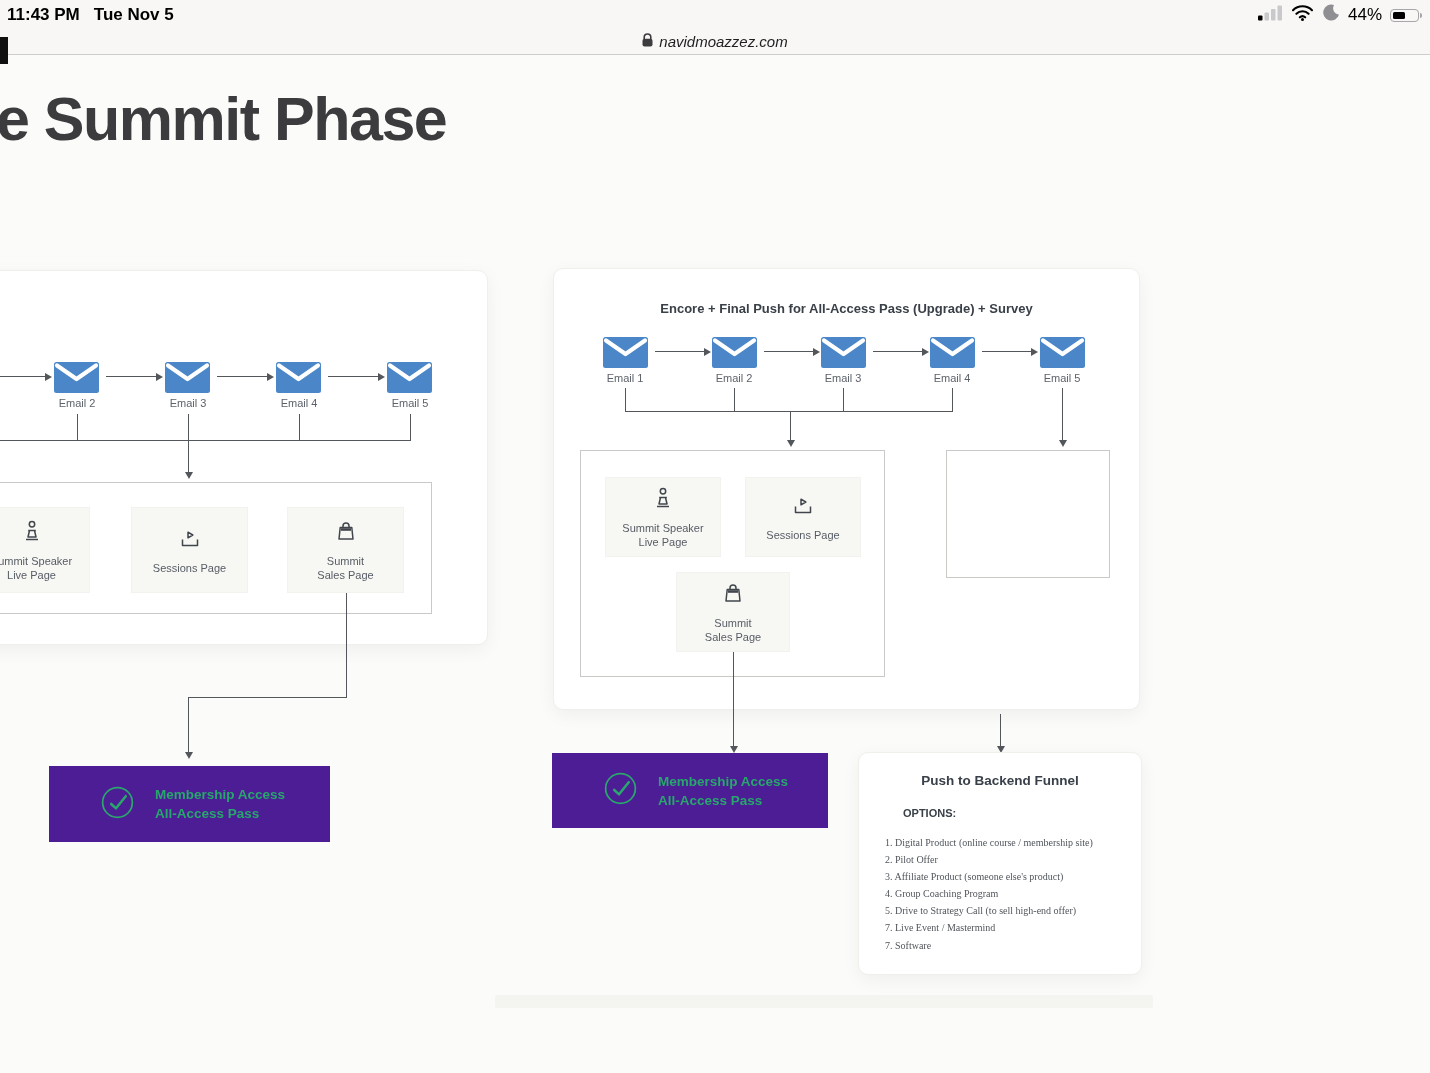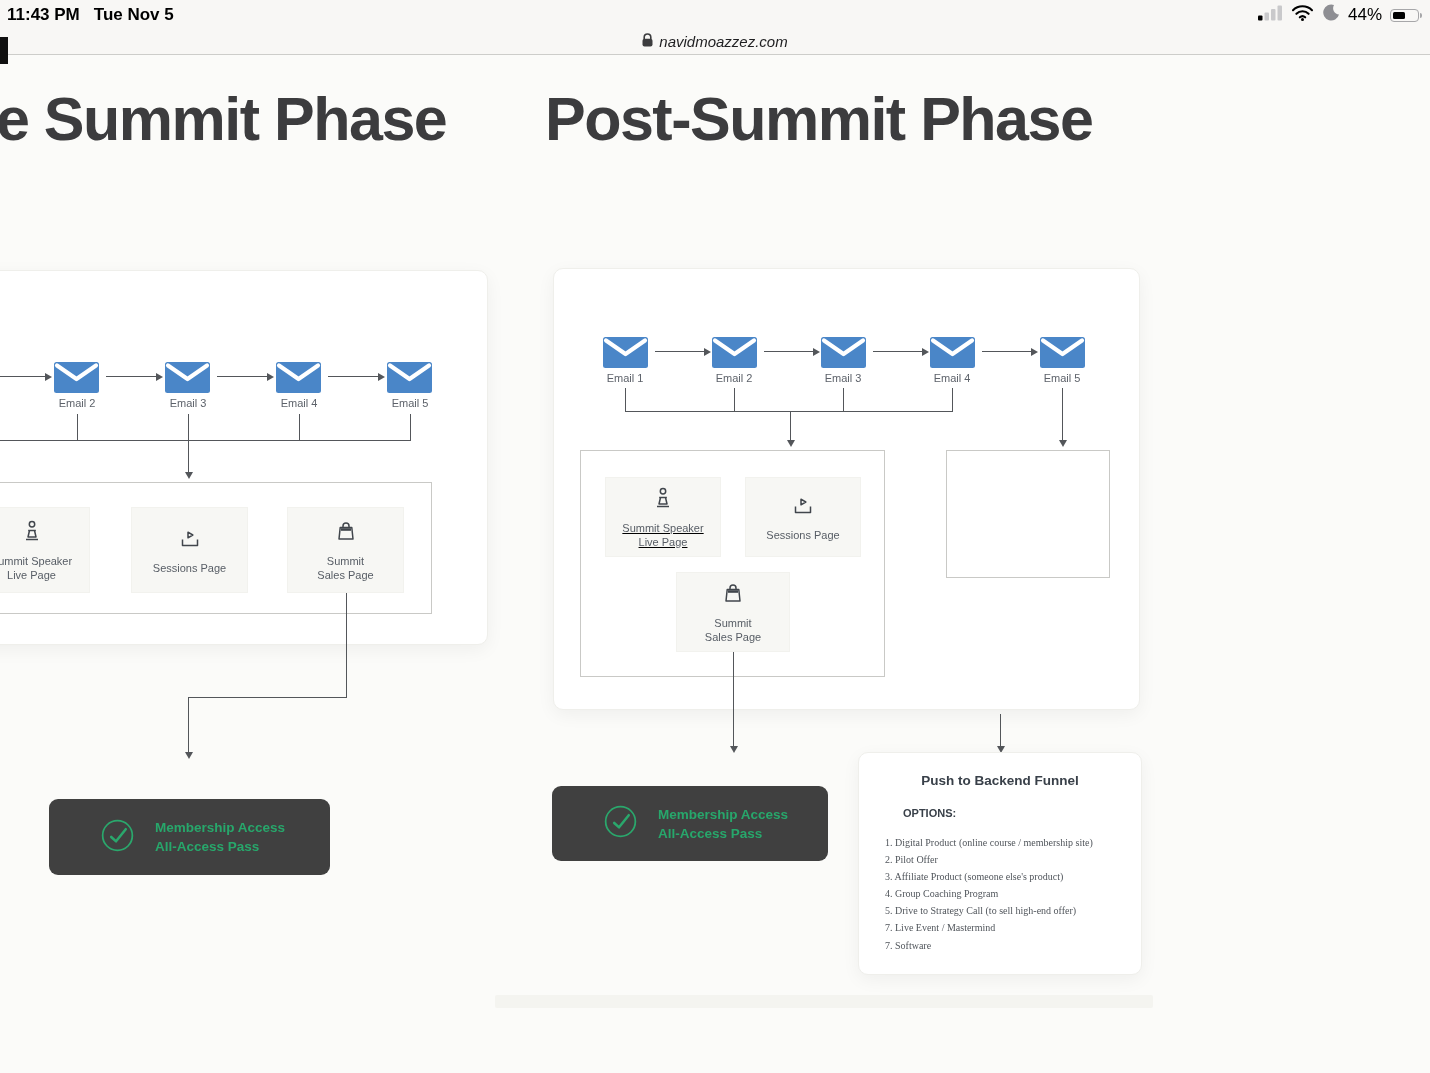--- a/index.html
+++ b/index.html
@@ -37,22 +37,22 @@
   .harrow{position:absolute;height:1.4px;background:#53565a;}
   .harrow::after{content:"";position:absolute;right:-6px;top:50%;transform:translateY(-50%);
     border-left:7px solid #53565a;border-top:4.2px solid transparent;border-bottom:4.2px solid transparent;}
   .varrow{position:absolute;width:1.4px;background:#53565a;}
   .varrow::after{content:"";position:absolute;bottom:-6px;left:50%;transform:translateX(-50%);
     border-top:7px solid #53565a;border-left:4.2px solid transparent;border-right:4.2px solid transparent;}
   .obox{position:absolute;border:1px solid #c9c9c6;background:#fff;}
   .pagebox{position:absolute;background:#f7f7f4;border:1px solid #f2f2ee;display:flex;
     flex-direction:column;align-items:center;justify-content:center;gap:7px;}
   .plabel{font-size:11px;line-height:14px;color:#575d65;text-align:center;white-space:pre-line;}
-  .greenbox{position:absolute;background:#404040;border-radius:9px;display:flex;
-    align-items:center;padding-left:52px;gap:21px;margin-top:33px;}
+  .greenbox{position:absolute;background:#4c1d95;border-radius:0;display:flex;
+    align-items:center;padding-left:52px;gap:21px;}
   .glabel{font-weight:bold;font-size:13.5px;line-height:19px;color:#27a76b;white-space:pre-line;}
   .bf-title{position:absolute;left:0;top:20px;width:100%;text-align:center;
     font-weight:bold;font-size:13.5px;color:#394049;}
   .bf-opts-label{position:absolute;left:44px;top:54px;font-weight:bold;font-size:11px;color:#394049;}
   .bf-opts{position:absolute;left:26px;top:84px;right:6px;}
   .bf-opts div{font-size:10px;line-height:12.5px;margin-bottom:4.6px;color:#50555b;white-space:nowrap;font-family:Liberation Serif, serif;}
   .band{position:absolute;background:#f4f4f0;border-radius:2px;}
 </style>
 </head>
 <body>
@@ -104,21 +104,20 @@
         <path d="M2.2 6 V4.3 a3.3 3.3 0 0 1 6.6 0 V6" fill="none" stroke="#3c3c3e" stroke-width="1.6"></path>
         <rect x="0.5" y="5.8" width="10" height="7.7" rx="2" fill="#3c3c3e"></rect>
       </svg>
     </span>
     <span>navidmoazzez.com</span>
   </div>
 
   <div class="blacktab"></div>
 
   <div class="phase-h" style="left:-4px;top:84px;">e Summit Phase</div>
-  <div class="phase-h" style="left:545px;top:84px;">Post-Summit Phase</div>
 
   <div class="card" style="left:-80px;top:270px;width:568px;height:375px;"></div>
 
   <div class="envelope" style="left:54px;top:362px;">
     <svg width="45" height="31" viewBox="0 0 45 31">
         <rect width="45" height="31" rx="2.5" fill="#4a86c8"></rect>
         <path d="M3 3.5 L22.5 17 L42 3.5" fill="none" stroke="#fff" stroke-width="4.2" stroke-linejoin="round" stroke-linecap="round"></path>
       </svg>
   </div>
   <div class="envelope" style="left:165px;top:362px;">
@@ -206,20 +205,21 @@
       <svg width="33" height="33" viewBox="0 0 34 34">
           <circle cx="17" cy="17" r="15.3" fill="none" stroke="#2aa76c" stroke-width="1.8"></circle>
           <path d="M10.5 18.5 L15.5 23 L25.5 10.5" fill="none" stroke="#2aa76c" stroke-width="2.6" stroke-linecap="round" stroke-linejoin="round"></path>
         </svg>
     </span>
     <span class="glabel">Membership Access
 All-Access Pass</span>
   </div>
 
   <div class="card" style="left:553px;top:268px;width:587px;height:442px;"></div>
+  <div class="dtitle" style="left:603px;top:300px;width:487px;">Encore + Final Push for All-Access Pass (Upgrade) + Survey</div>
 
   <div class="envelope" style="left:603px;top:337px;">
     <svg width="45" height="31" viewBox="0 0 45 31">
         <rect width="45" height="31" rx="2.5" fill="#4a86c8"></rect>
         <path d="M3 3.5 L22.5 17 L42 3.5" fill="none" stroke="#fff" stroke-width="4.2" stroke-linejoin="round" stroke-linecap="round"></path>
       </svg>
   </div>
   <div class="envelope" style="left:712px;top:337px;">
     <svg width="45" height="31" viewBox="0 0 45 31">
         <rect width="45" height="31" rx="2.5" fill="#4a86c8"></rect>
@@ -259,21 +259,21 @@
   <div class="vline" style="left:734px;top:388px;height:23px;"></div>
   <div class="vline" style="left:843px;top:388px;height:23px;"></div>
   <div class="vline" style="left:952px;top:388px;height:23px;"></div>
   <div class="hline" style="left:625px;top:411px;width:328px;"></div>
   <div class="varrow" style="left:790px;top:411px;height:30px;"></div>
   <div class="varrow" style="left:1062px;top:388px;height:53px;"></div>
 
   <div class="obox" style="left:580px;top:450px;width:305px;height:227px;"></div>
   <div class="obox" style="left:946px;top:450px;width:164px;height:128px;"></div>
 
-  <div class="pagebox" style="left:605px;top:477px;width:116px;height:80px;text-decoration:underline;">
+  <div class="pagebox" style="left:605px;top:477px;width:116px;height:80px;">
     <span>
       <svg width="24" height="24" viewBox="0 0 24 24">
           <g fill="none" stroke="#41464c" stroke-width="1.5" stroke-linejoin="round">
             <circle cx="12" cy="5.2" r="2.7"></circle>
             <path d="M8.2 11.5 h7.6"></path>
             <path d="M9.5 11.5 L8 18 h8 L14.5 11.5"></path>
             <path d="M6 20.5 h12"></path>
           </g>
         </svg>
     </span>

